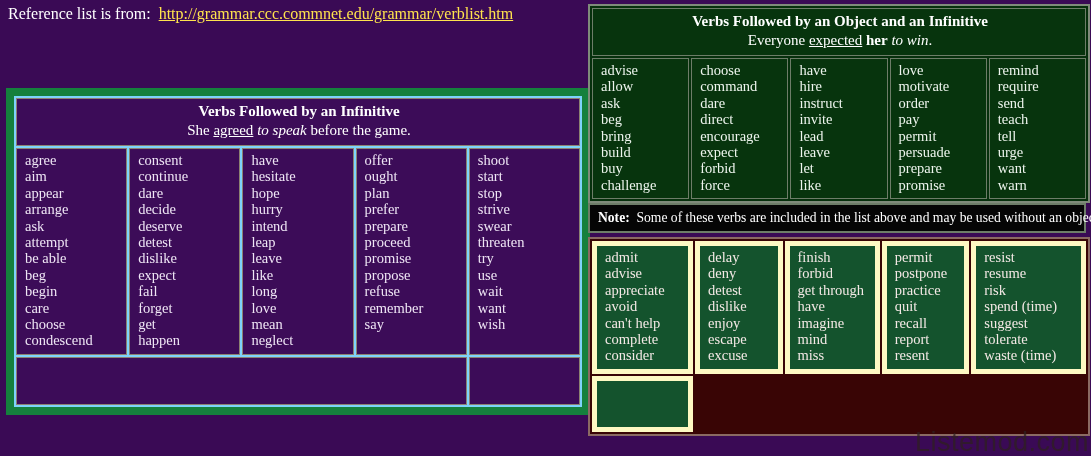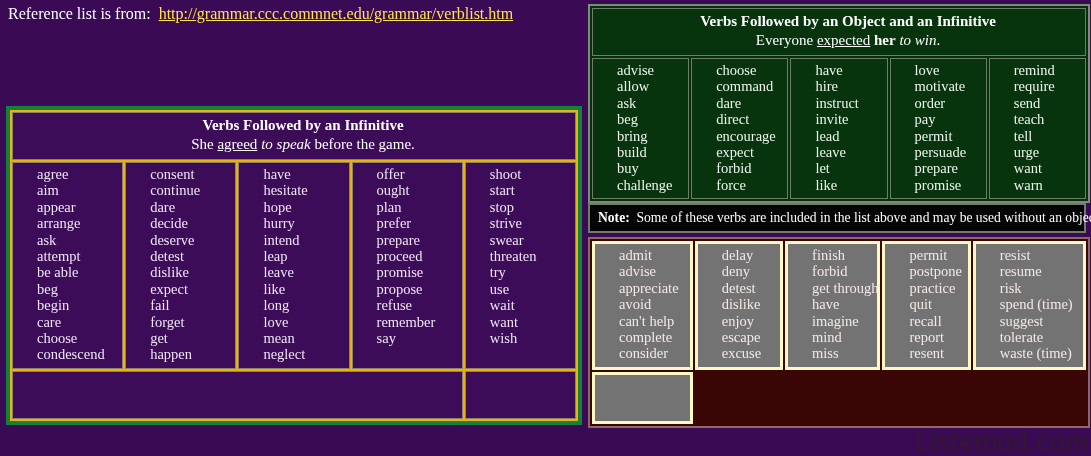--- a/index.html
+++ b/index.html
@@ -33,42 +33,42 @@
   }
 
   
   .vtable{
     border-collapse:separate;
     border-spacing:2px;
     table-layout:fixed;
   }
   .vtable td{
     vertical-align:top;
-    padding:3px 6px 5px 24px;
+    padding:3px 6px 5px 8px;
   }
   .hdr{
     text-align:center;
     color:#ffffff;
     padding:6px 4px 8px 4px;
   }
   .hdr .h1{font-weight:bold;font-size:15px;line-height:19px;}
   .hdr .h2{font-size:15px;line-height:19px;}
   .hdr u{text-decoration:underline;}
   .hdr i{font-style:italic;}
   .hdr b{font-weight:bold;}
   ul.vlist{margin:0;padding:0;list-style:none;}
   ul.vlist li{
     color:#f2eaf6;font-size:14.5px;line-height:16.4px;white-space:nowrap;
   }
 
   
   .tbl-inf{
-    position:absolute;left:6px;top:106px;width:568px;
-    border:4px solid #15803d;
-    background:#eab308;
+    position:absolute;left:6px;top:88px;width:568px;
+    border:8px solid #15803d;
+    background:#7dd3fc;
   }
   .tbl-inf td{border:1px solid #8c8171;background:#3c0c58;}
   .tbl-inf td.hdr{border:1px solid #8c8171;background:#3c0c58;}
   .tbl-inf ul.vlist li{color:#efe6f5;}
 
   
   .tbl-obj{
     position:absolute;left:588px;top:4px;width:498px;
     border:2px solid #7f8b7a;
     background:#06300c;
@@ -86,21 +86,21 @@
     color:#ffffff;font-size:13.6px;line-height:17px;white-space:nowrap;
   }
   .note-box b{font-weight:bold;}
 
   
   .tbl-ger{
     position:absolute;left:588px;top:237px;width:498px;
     border:2px solid #8b6a63;
     background:#390505;
   }
-  .tbl-ger td{border:3px solid #fef9c3;background:#737373;}
+  .tbl-ger td{border:5px solid #fef9c3;background:#14532d;}
   .tbl-ger td.hdr{border:1px solid #7d5c56;background:#3b0707;}
   .tbl-ger ul.vlist li{color:#f4e9e6;}
 
   .tblwrap table{width:100%;}
 
   
   .watermark{
     position:absolute;right:2px;bottom:-2px;
     font-family:"Liberation Sans", sans-serif;
     font-size:27px;font-weight:normal;

